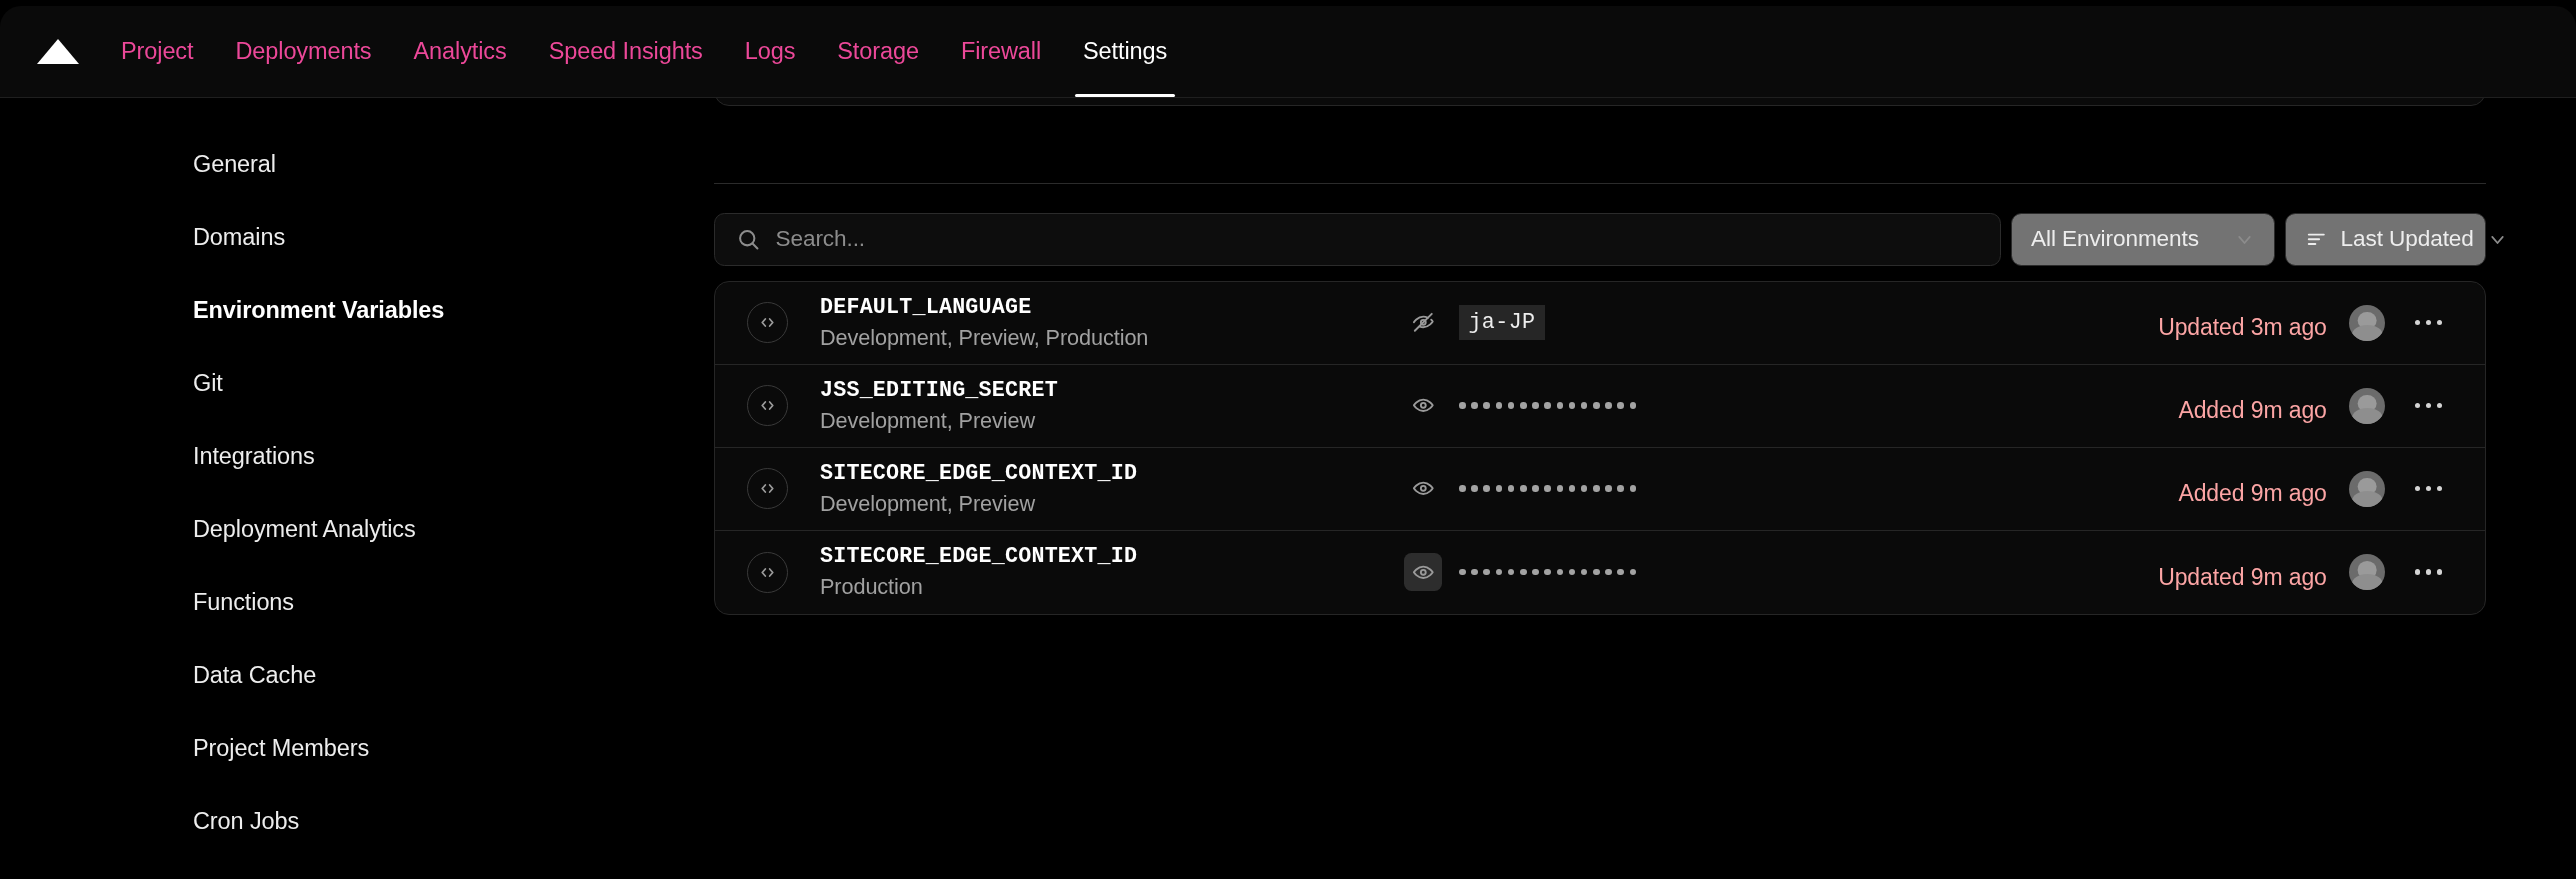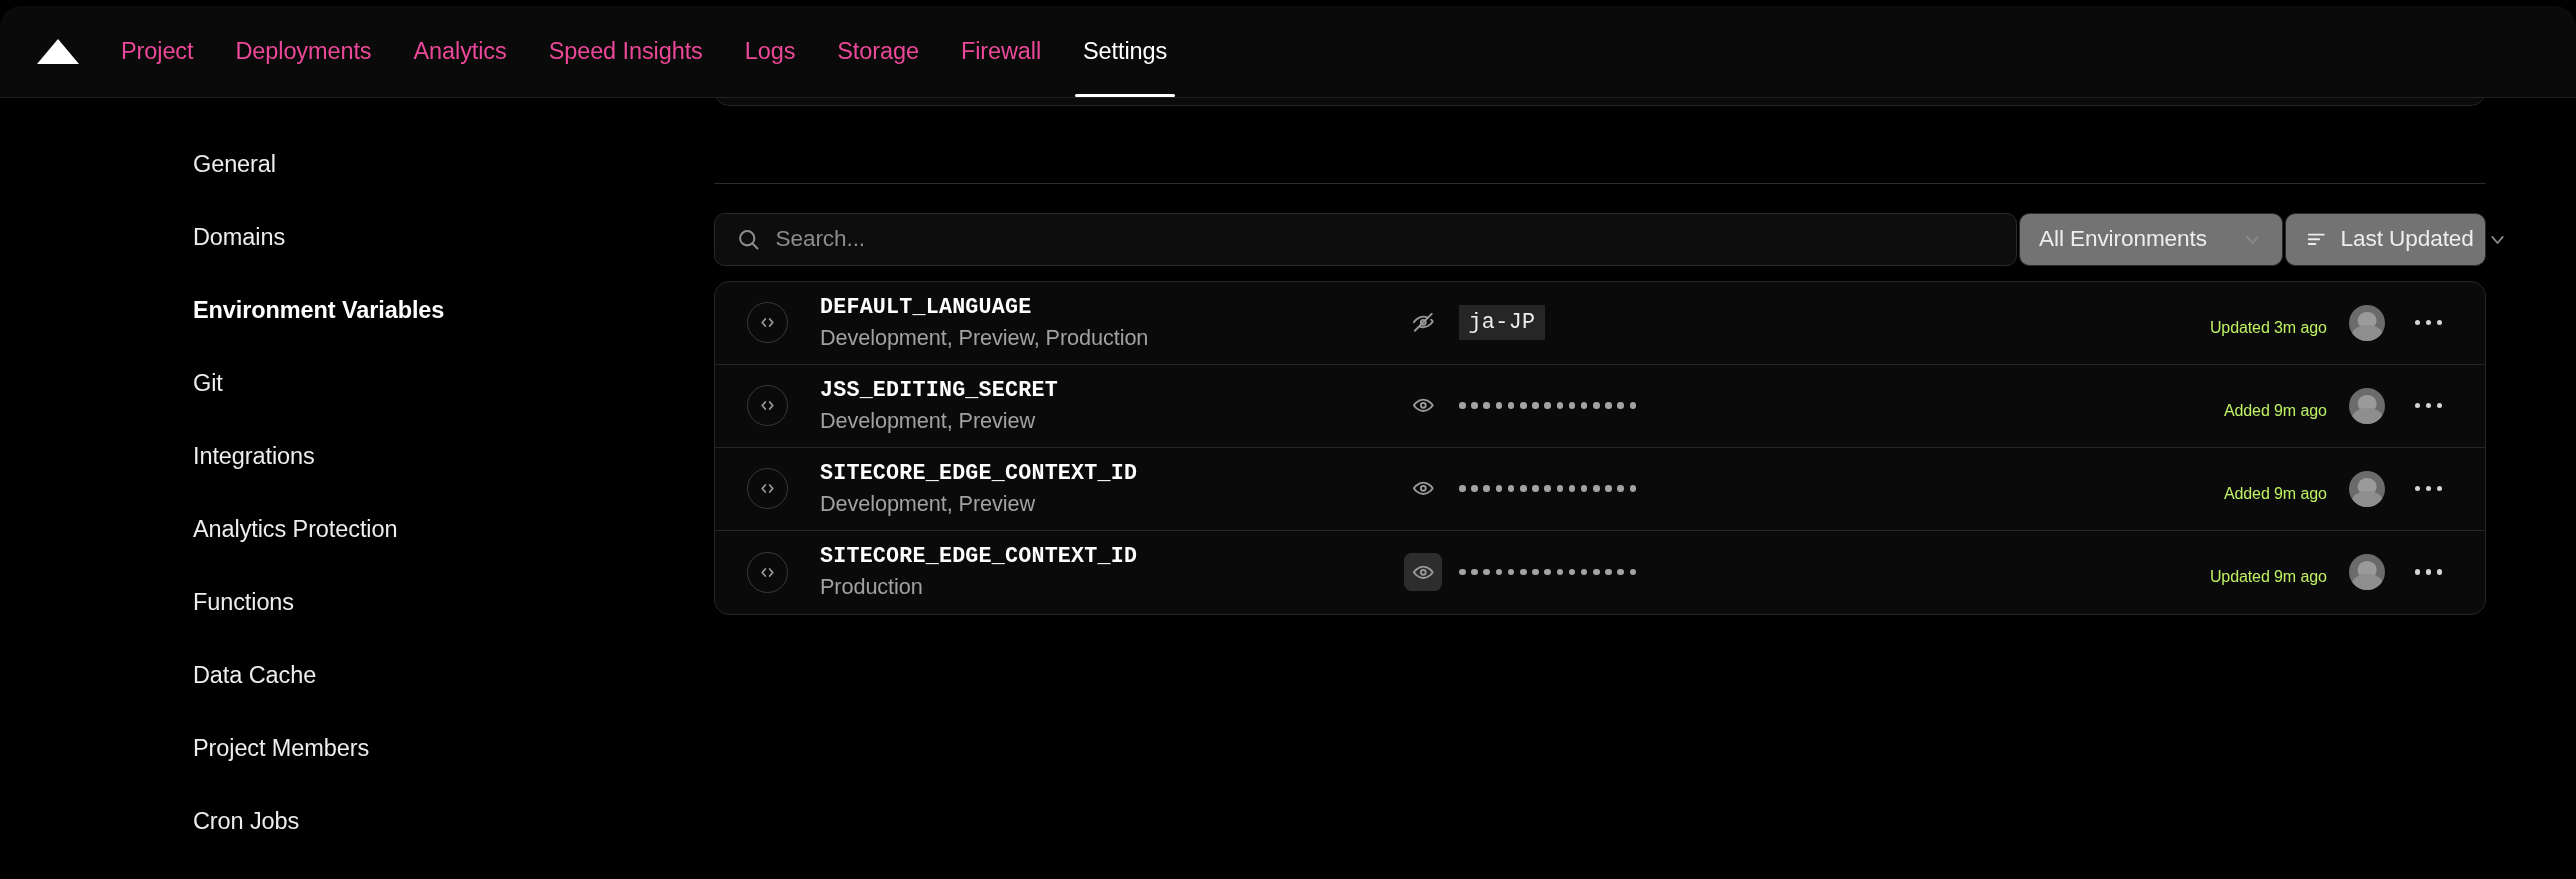--- a/index.html
+++ b/index.html
@@ -143,21 +143,21 @@
   }
 
   
   .toolbar {
     position: absolute;
     top: 115px;
     left: 0;
     right: 90px;
     display: flex;
     align-items: center;
-    gap: 2px;
+    gap: 10px;
   }
 
   .search-box {
     flex: 1 1 auto;
     height: 53px;
     background: #0d0d0d;
     border: 0.9px solid #2b2b2b;
     border-radius: 10.4px;
     display: flex;
     align-items: center;
@@ -280,22 +280,22 @@
     background: #a3a3a3;
   }
 
   .var-meta {
     flex: 0 0 auto;
     display: flex;
     align-items: center;
     gap: 22.6px;
   }
   .var-time {
-    font-size: 16px;
-    color: #bef264;
+    font-size: 23px;
+    color: #fca5a5;
     letter-spacing: -0.1px;
     white-space: nowrap;
     margin-top: 10px;
   }
 
   .avatar {
     width: 36px; height: 36px;
     border-radius: 50%;
     overflow: hidden;
     flex: 0 0 auto;
@@ -385,21 +385,21 @@
           <div class="side-item active">
             <span>Environment Variables</span>
           </div>
           <div class="side-item">
             <span>Git</span>
           </div>
           <div class="side-item">
             <span>Integrations</span>
           </div>
           <div class="side-item">
-            <span>Analytics Protection</span>
+            <span>Deployment Analytics</span>
           </div>
           <div class="side-item">
             <span>Functions</span>
           </div>
           <div class="side-item">
             <span>Data Cache</span>
           </div>
           <div class="side-item">
             <span>Project Members</span>
           </div>

